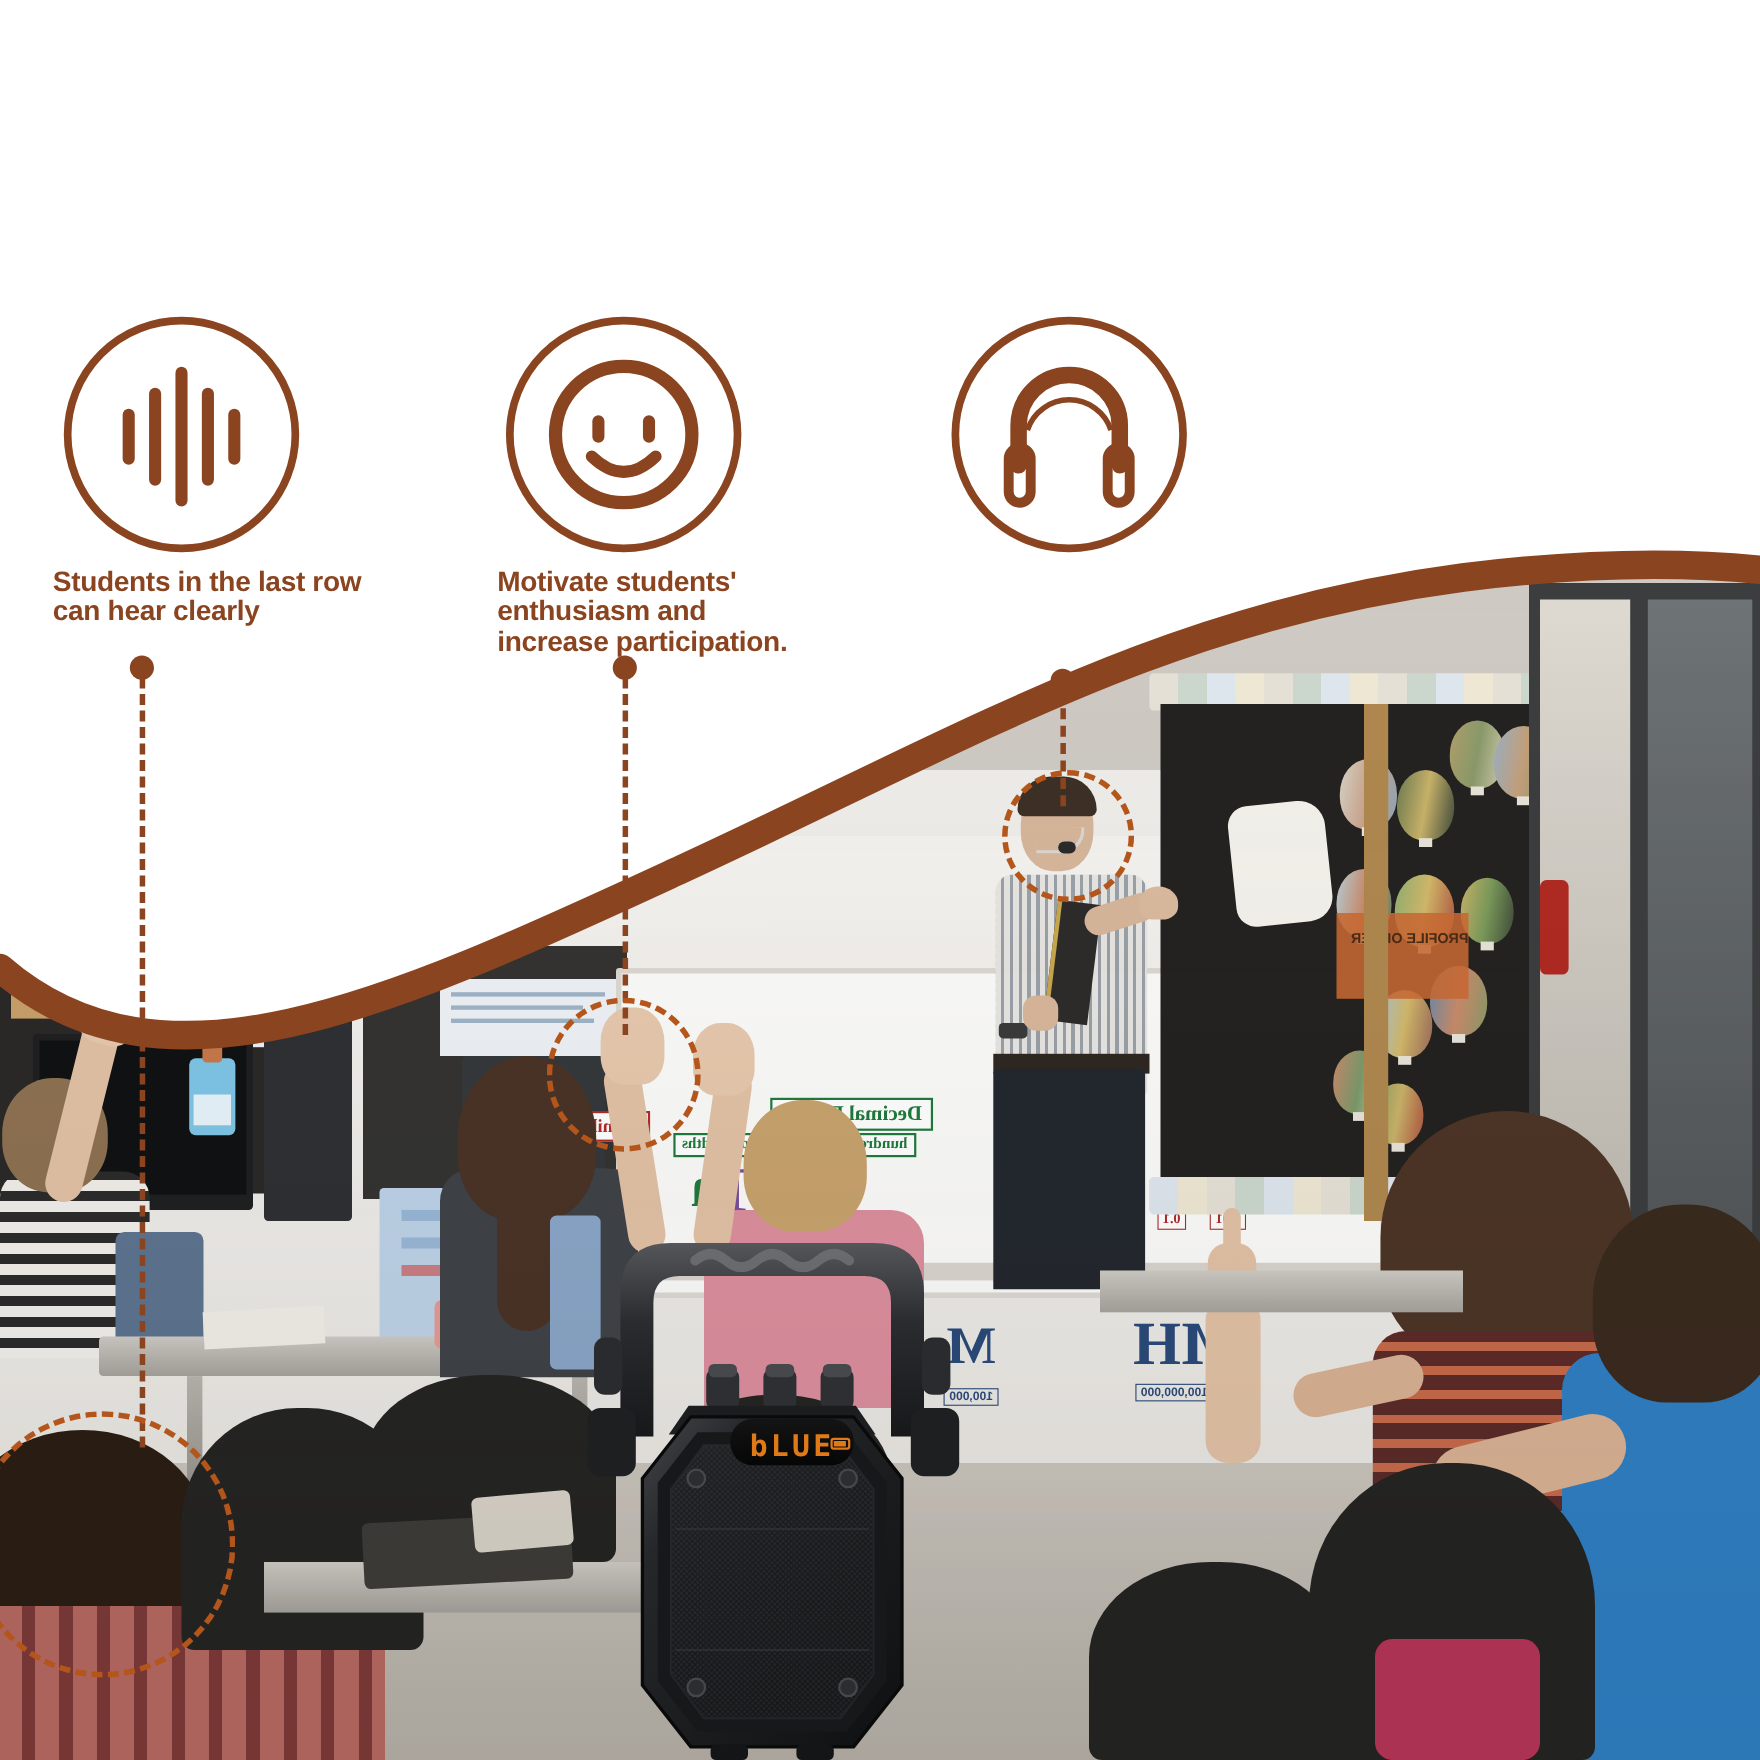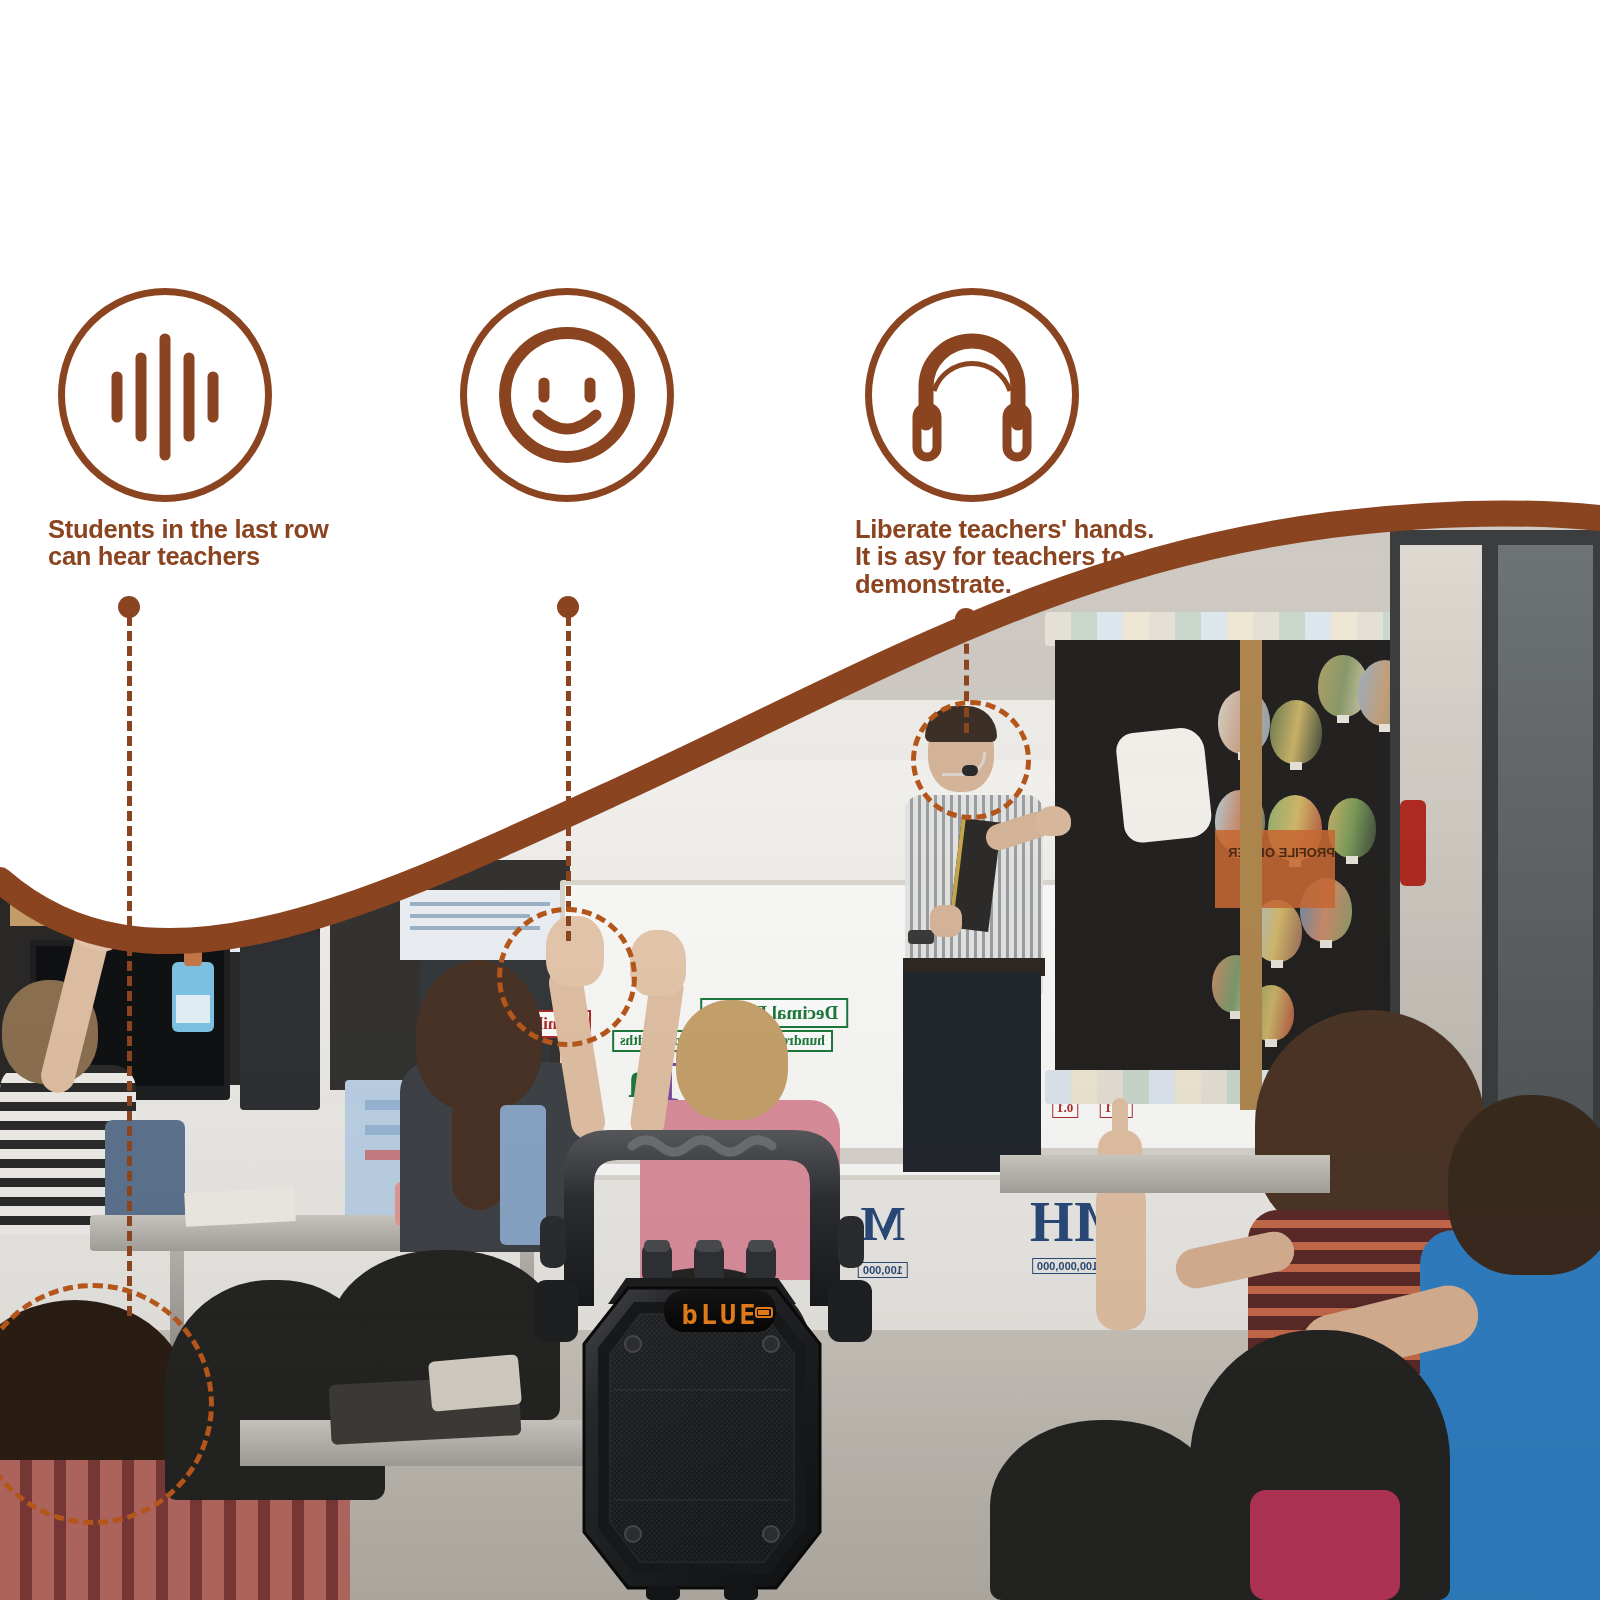--- a/index.html
+++ b/index.html
@@ -364,46 +364,46 @@
           <g stroke="#8B4420" stroke-linecap="round" fill="none">
             <line x1="52" y1="82" x2="52" y2="122" stroke-width="11"></line>
             <line x1="76" y1="63" x2="76" y2="141" stroke-width="11"></line>
             <line x1="100" y1="44" x2="100" y2="160" stroke-width="11"></line>
             <line x1="124" y1="63" x2="124" y2="141" stroke-width="11"></line>
             <line x1="148" y1="82" x2="148" y2="122" stroke-width="11"></line>
           </g>
         </svg>
       </div>
       <div class="feat-caption">Students in the last row
-can hear teachers</div>
+can hear clearly</div>
     </div>
 
     <div class="feature f1">
       <div class="icon-circle">
         <svg viewBox="0 0 200 200">
           <circle cx="100" cy="100" r="62" fill="none" stroke="#8B4420" stroke-width="12"></circle>
           <line x1="77" y1="88" x2="77" y2="102" stroke="#8B4420" stroke-width="11" stroke-linecap="round"></line>
           <line x1="123" y1="88" x2="123" y2="102" stroke="#8B4420" stroke-width="11" stroke-linecap="round"></line>
           <path d="M71,120 Q100,148 129,120" fill="none" stroke="#8B4420" stroke-width="11" stroke-linecap="round"></path>
         </svg>
       </div>
+      <div class="feat-caption">Motivate students'
+enthusiasm and
+increase participation.</div>
     </div>
 
     <div class="feature f2">
       <div class="icon-circle">
         <svg viewBox="0 0 200 200">
           <path d="M54,128 L54,92 A46,46 0 0 1 146,92 L146,128" fill="none" stroke="#8B4420" stroke-width="15" stroke-linecap="round"></path>
           <rect x="45" y="112" width="20" height="50" rx="10" fill="none" stroke="#8B4420" stroke-width="9"></rect>
           <rect x="135" y="112" width="20" height="50" rx="10" fill="none" stroke="#8B4420" stroke-width="9"></rect>
           <path d="M62,96 A40,40 0 0 1 138,96" fill="none" stroke="#8B4420" stroke-width="5"></path>
         </svg>
       </div>
-      <div class="feat-caption">Liberate teachers' hands.
-It is asy for teachers to
-demonstrate.</div>
     </div>
   </div>
 
   <div id="speaker">
     <svg viewBox="0 0 348 508" width="348" height="508">
       <defs>
         <linearGradient id="bodyG" x1="0" y1="0" x2="1" y2="1">
           <stop offset="0%" stop-color="#46474a"></stop>
           <stop offset="22%" stop-color="#26272a"></stop>
           <stop offset="60%" stop-color="#1a1b1d"></stop>

